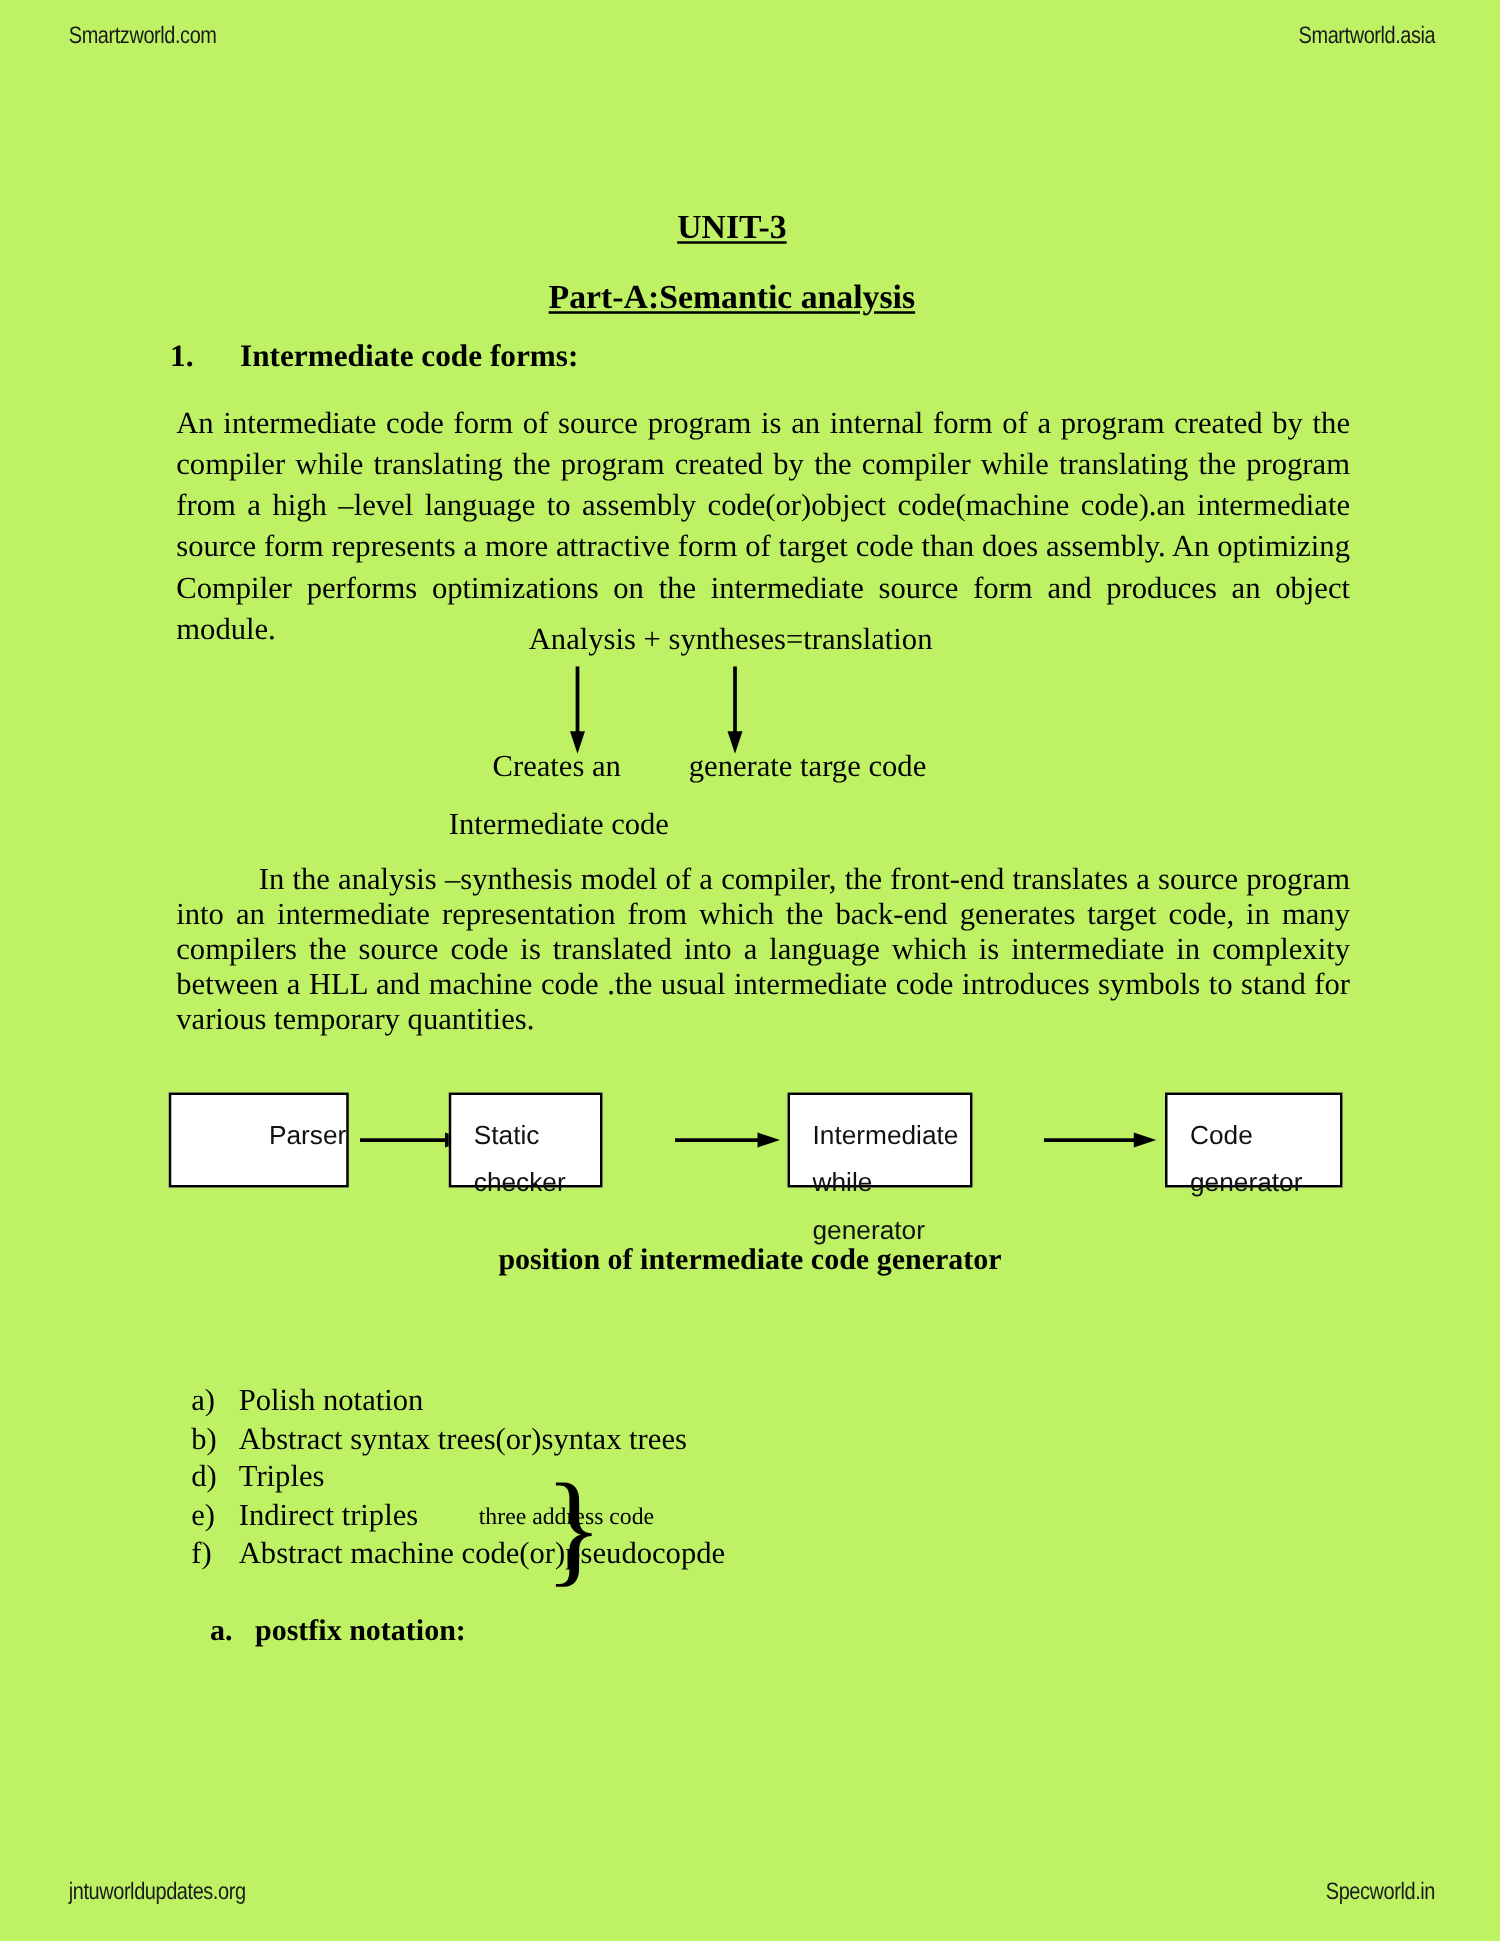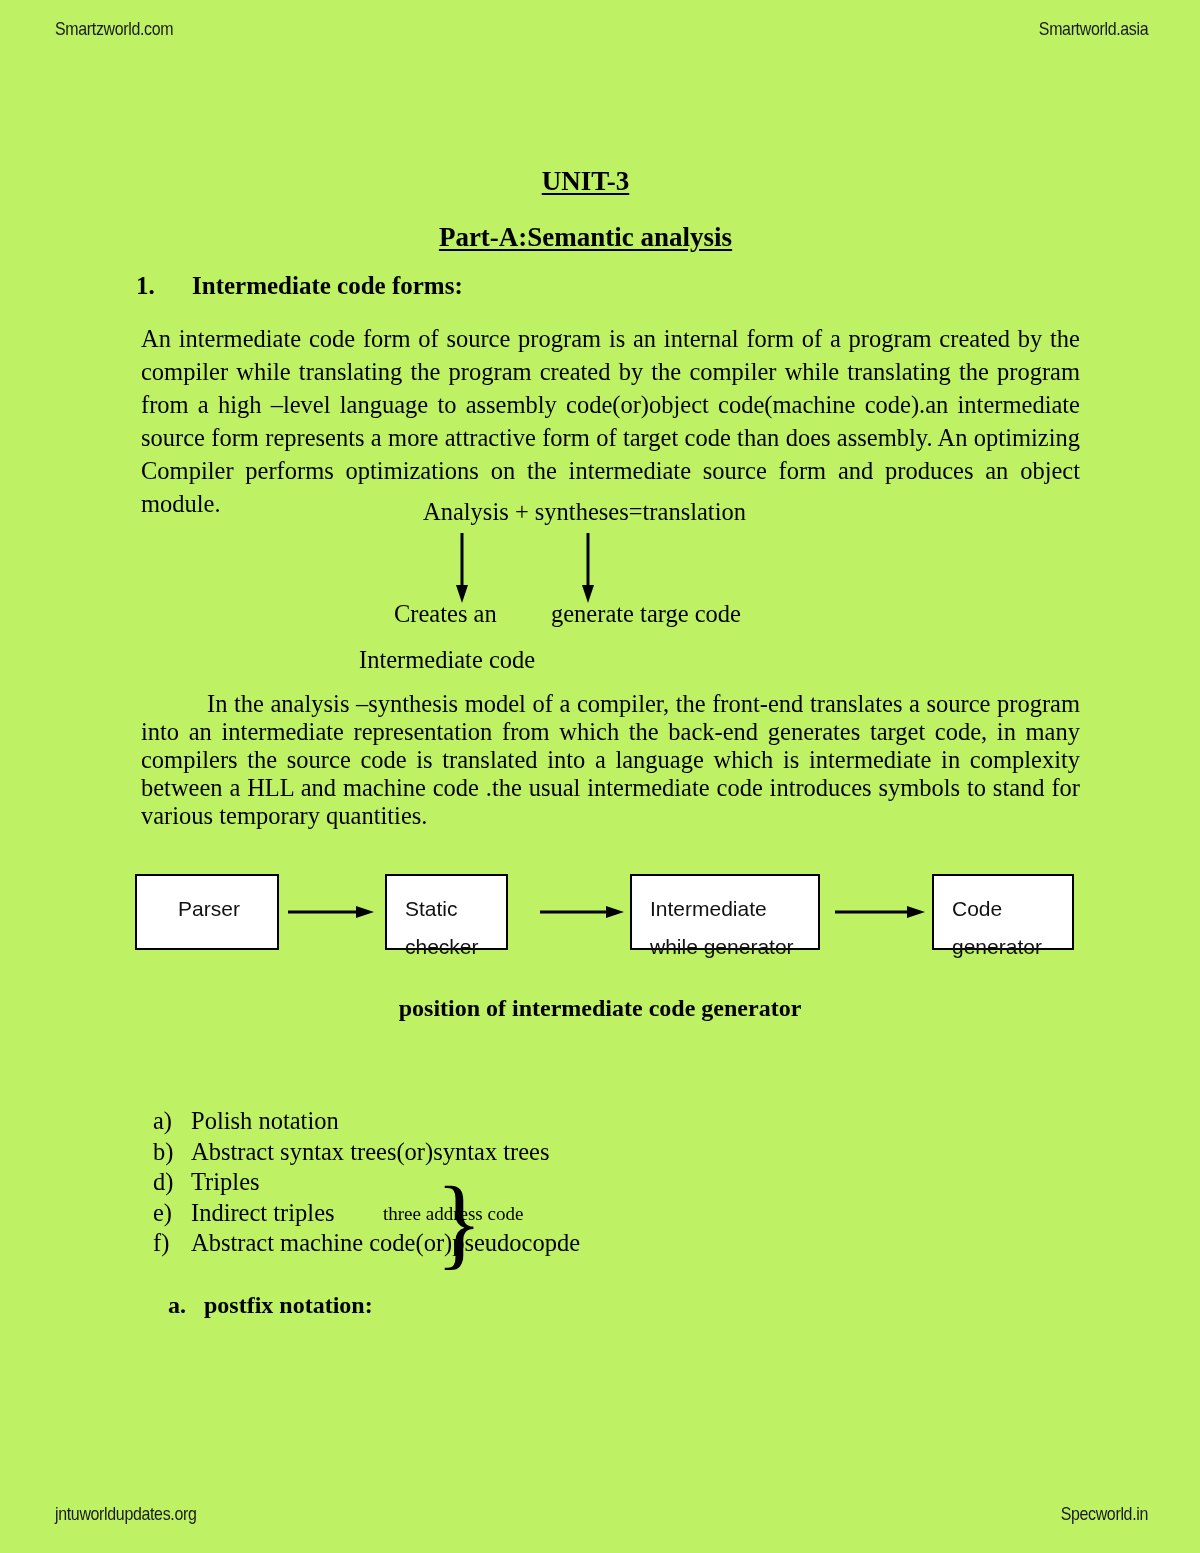--- a/index.html
+++ b/index.html
@@ -105,24 +105,24 @@
     background: #ffffff;
     font-family: "Liberation Sans", "DejaVu Sans", sans-serif;
     font-size: 21px;
     line-height: 38px;
     color: #111111;
     padding-top: 14px;
     padding-left: 18px;
   }
   #box-parser {
     left: 135px; top: 874px; width: 144px; height: 76px;
-    padding-left: 4px; text-align: center;
-  }
-  #box-static    { left: 385px; top: 874px; width: 123px; height: 76px; }
-  #box-icg       { left: 630px; top: 874px; width: 190px; height: 76px; }
+    padding-left: 4px; text-align: right;
+  }
+  #box-static    { left: 359px; top: 874px; width: 123px; height: 76px; }
+  #box-icg       { left: 630px; top: 874px; width: 148px; height: 76px; }
   #box-codegen   { left: 932px; top: 874px; width: 142px; height: 76px; }
 
   .horiz-arrow { position: absolute; height: 14px; }
   #harrow-1 { left: 288px; top: 905px; width: 86px; }
   #harrow-2 { left: 540px; top: 905px; width: 84px; }
   #harrow-3 { left: 835px; top: 905px; width: 90px; }
 
   .fig-caption {
     position: absolute;
     left: 0;

